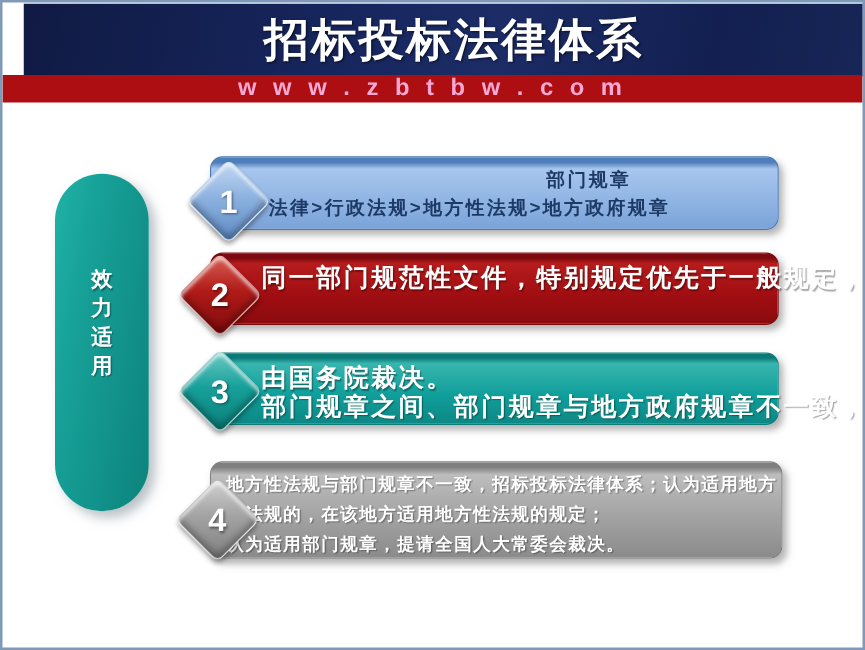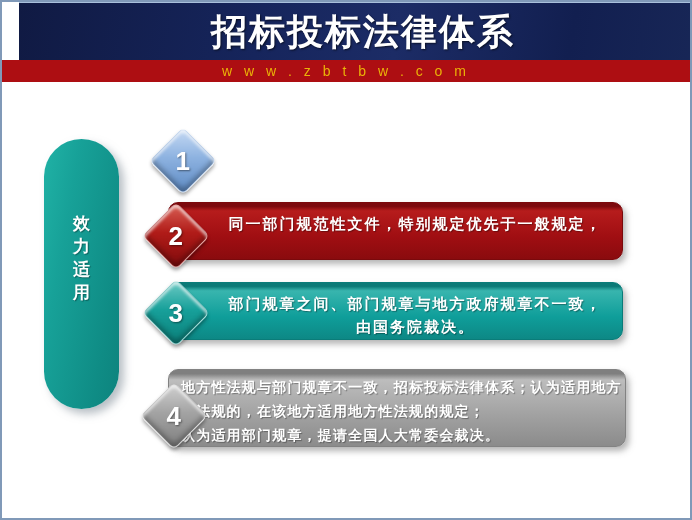--- a/index.html
+++ b/index.html
@@ -17,21 +17,21 @@
   }
   .title{
     color:#ffffff;font-family:"Liberation Serif","DejaVu Serif",serif;
     font-size:36px;font-weight:700;letter-spacing:2px;margin:0;
     text-shadow:1px 1px 2px rgba(0,0,0,.6);
   }
   .urlbar{
     position:absolute;left:0;top:58px;width:100%;height:22px;
     background:#ad0e12;display:flex;align-items:center;justify-content:center;
   }
-  .urltext{color:#eab308;font-size:14px;font-weight:400;letter-spacing:4px;}
+  .urltext{color:#f9a8d4;font-size:19px;font-weight:700;letter-spacing:4px;}
   
   .capsule{
     position:absolute;left:42px;top:137px;width:75px;height:270px;
     border-radius:38px;
     background:linear-gradient(100deg,#1fb0a4 4%,#17a198 30%,#0f8c85 78%,#0d837d 100%);
     box-shadow:5px 5px 9px rgba(125,138,150,.55);
     display:flex;flex-direction:column;align-items:center;justify-content:center;
   }
   .capsule .vtext{transform:translateY(-16px);display:flex;flex-direction:column;align-items:center;}
   .vchar{
@@ -51,21 +51,21 @@
   }
   .r1 .line{color:#1d3a66;font-size:15px;letter-spacing:2px;line-height:22px;}
   .r1 .line.first{margin-left:268px;}
   .r1 .line.second{margin-left:46px;}
   .r2{
     top:200px;height:58px;border:1px solid #7a090c;
     background:linear-gradient(180deg,#7c090d 0%,#7c090d 6%,#b61c1c 14%,#a00e12 60%,#8a0b0e 100%);
     padding:9px 0 0 40px;
   }
   .r2 .line,.r3 .line,.r4 .line{color:#ffffff;text-shadow:1px 1px 1px rgba(0,0,0,.35);}
-  .r2 .line,.r3 .line{font-size:15px;letter-spacing:2px;line-height:23px;text-align:center;}
+  .r2 .line,.r3 .line{font-size:20px;letter-spacing:2px;line-height:23px;}
   .r3{
     top:280px;height:58px;border:1px solid #0a7c79;
     background:linear-gradient(180deg,#0b7a77 0%,#0b7a77 6%,#38b5ae 14%,#0f9e9a 60%,#0d8885 100%);
     padding:9px 0 0 40px;
   }
   .r4{
     top:367px;height:78px;width:458px;border:1px solid #828282;
     background:linear-gradient(180deg,#7f7f7f 0%,#7f7f7f 5%,#bdbdbd 13%,#a1a1a1 60%,#8b8b8b 100%);
     padding:5px 0 0 12px;
   }
@@ -104,34 +104,38 @@
 
   <div class="capsule">
     <div class="vtext">
       <span class="vchar">效</span>
       <span class="vchar">力</span>
       <span class="vchar">适</span>
       <span class="vchar">用</span>
     </div>
   </div>
 
+  <div class="rect r1">
+    <div class="line first">部门规章</div>
+    <div class="line second">法律&gt;行政法规&gt;地方性法规&gt;地方政府规章</div>
+  </div>
   <div class="diamond d1">
     <span class="num">1</span>
   </div>
 
   <div class="rect r2">
     <div class="line">同一部门规范性文件，特别规定优先于一般规定，</div>
   </div>
   <div class="diamond d2">
     <span class="num">2</span>
   </div>
 
   <div class="rect r3">
+    <div class="line">由国务院裁决。</div>
     <div class="line">部门规章之间、部门规章与地方政府规章不一致，</div>
-    <div class="line">由国务院裁决。</div>
   </div>
   <div class="diamond d3">
     <span class="num">3</span>
   </div>
 
   <div class="rect r4">
     <div class="line">地方性法规与部门规章不一致，招标投标法律体系；认为适用地方</div>
     <div class="line">性法规的，在该地方适用地方性法规的规定；</div>
     <div class="line">认为适用部门规章，提请全国人大常委会裁决。</div>
   </div>

